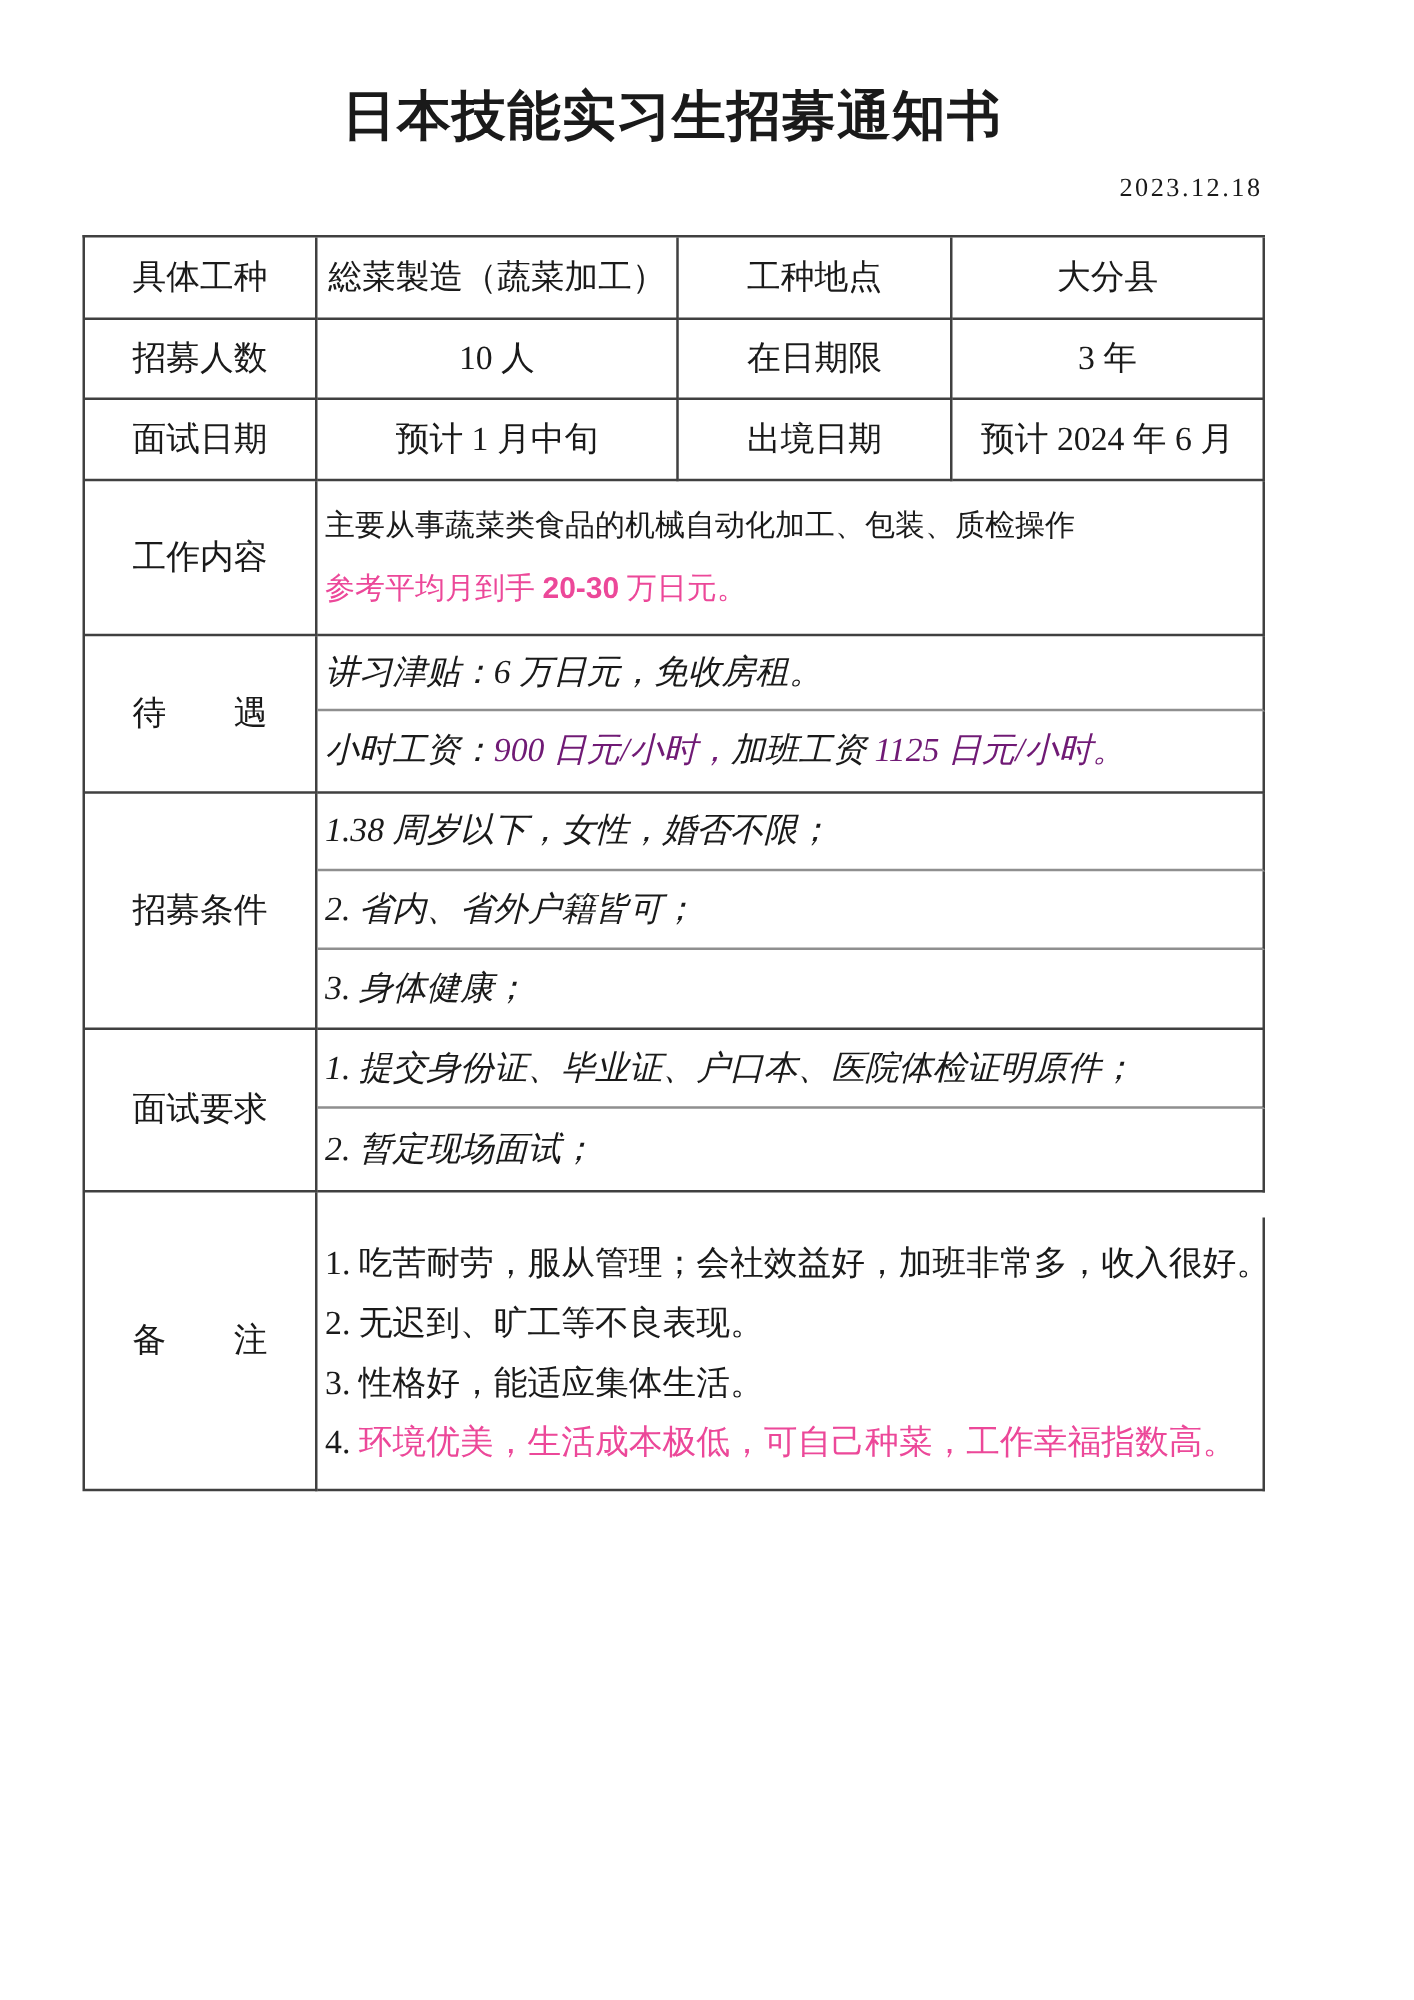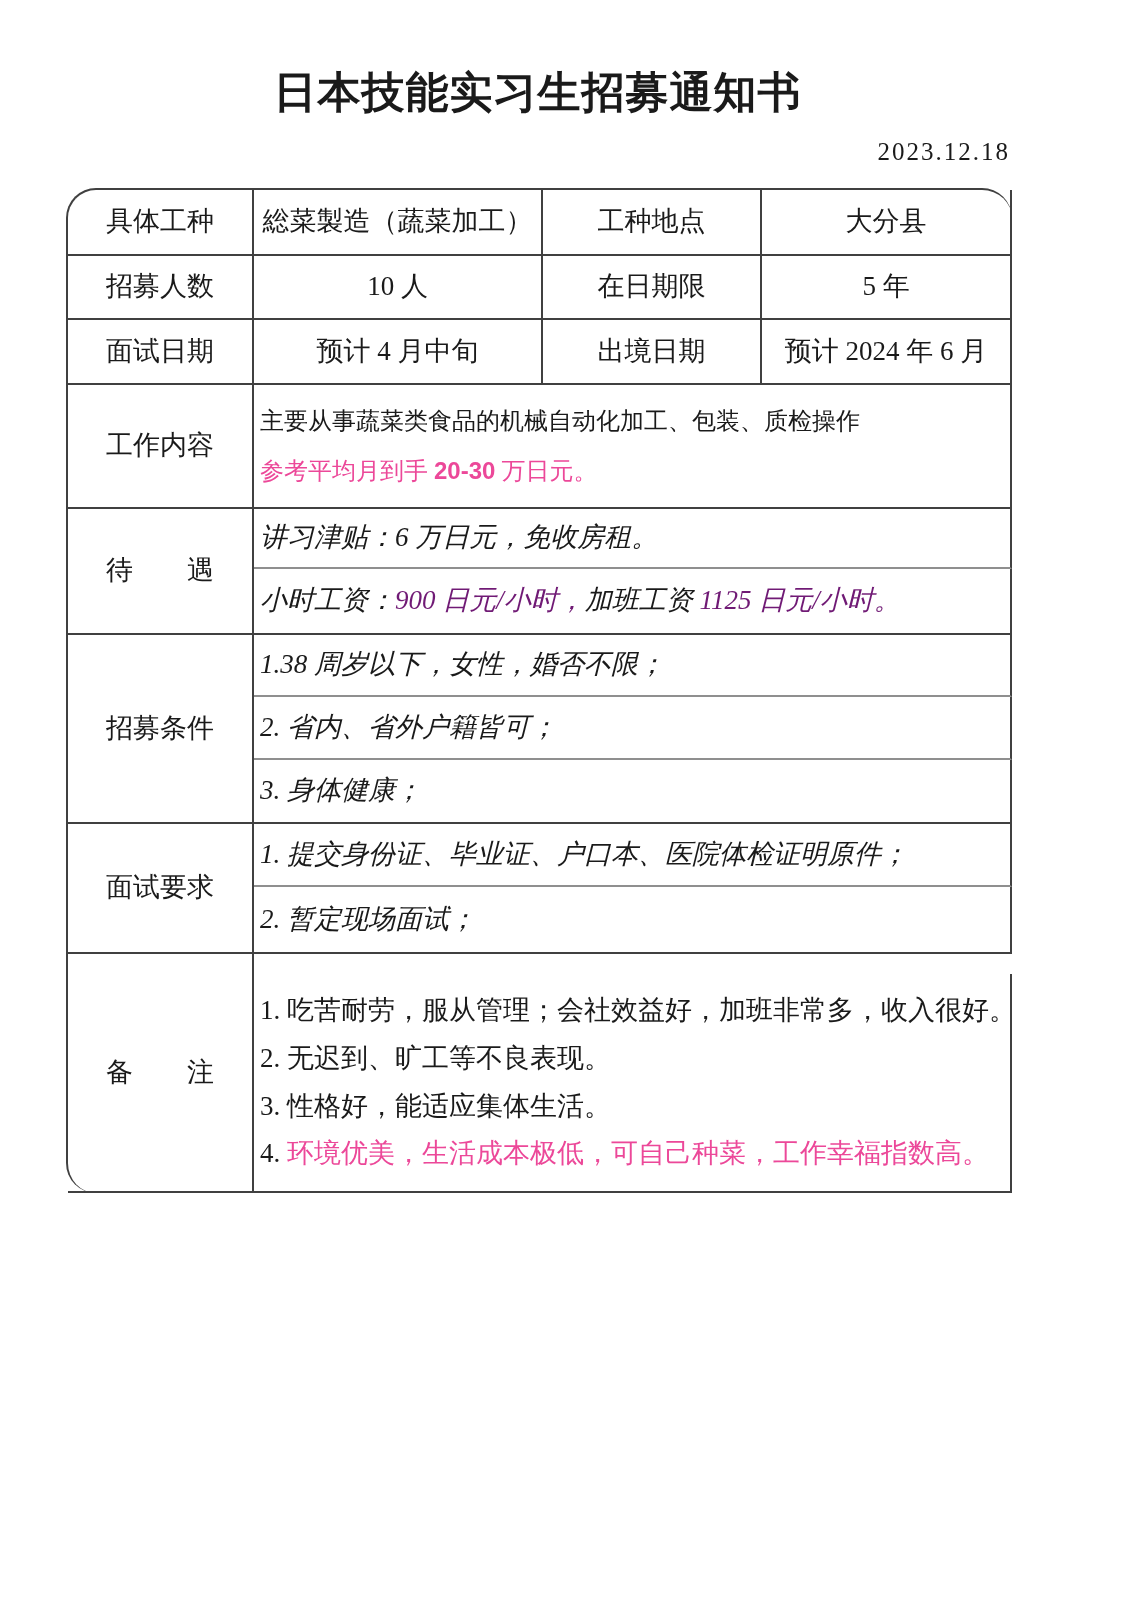--- a/index.html
+++ b/index.html
@@ -7,28 +7,28 @@
     position:relative;width:1131px;height:1552px;background:#ffffff;
     font-family:"Liberation Serif","DejaVu Serif",serif;color:#1a1a1a;overflow:hidden;
   }
   .title{
     position:absolute;top:64px;left:0;width:1131px;margin:0;
     text-align:center;font-size:43px;font-weight:700;letter-spacing:1px;
     transform:translateX(-28px);
   }
   .date{
     position:absolute;top:138px;right:121px;
-    font-size:25px;letter-spacing:2px;
+    font-size:21px;letter-spacing:2px;
   }
   .doc-table{
     position:absolute;left:66px;top:188px;
     display:grid;
     grid-template-columns:186px 289px 219px 250px;
     grid-template-rows:66px 64px 65px 124px 60px 66px 62px 63px 64px 63px 67px 239px;
-    border-top:2px solid #404040;border-left:2px solid #404040;border-radius:30px;
+    border-top:2px solid #404040;border-left:2px solid #404040;
   }
   .cell{
     border-right:2px solid #404040;border-bottom:2px solid #404040;
     display:flex;align-items:center;font-size:27px;box-sizing:border-box;
     line-height:1.25;
   }
   .lab{justify-content:center;text-align:center;}
   .center{justify-content:center;text-align:center;}
   .left{justify-content:flex-start;padding-left:6px;font-style:italic;}
   .sub{border-bottom-color:#8f8f8f;}
@@ -52,24 +52,24 @@
   <div class="doc-table">
 
     <div class="cell lab" style="grid-area:1/1">具体工种</div>
     <div class="cell center" style="grid-area:1/2">総菜製造（蔬菜加工）</div>
     <div class="cell center" style="grid-area:1/4">大分县</div>
     <div class="cell lab" style="grid-area:1/3">工种地点</div>
 
     <div class="cell lab" style="grid-area:2/1">招募人数</div>
     <div class="cell center" style="grid-area:2/2">10 人</div>
     <div class="cell lab" style="grid-area:2/3">在日期限</div>
-    <div class="cell center" style="grid-area:2/4">5 年</div>
+    <div class="cell center" style="grid-area:2/4">3 年</div>
 
     <div class="cell lab" style="grid-area:3/1">面试日期</div>
-    <div class="cell center" style="grid-area:3/2">预计 4 月中旬</div>
+    <div class="cell center" style="grid-area:3/2">预计 1 月中旬</div>
     <div class="cell lab" style="grid-area:3/3">出境日期</div>
     <div class="cell center" style="grid-area:3/4">预计 2024 年 6 月</div>
 
     <div class="cell lab" style="grid-area:4/1">工作内容</div>
     <div class="cell multi" style="grid-area:4/2/5/5">
       <div class="wline">主要从事蔬菜类食品的机械自动化加工、包装、质检操作</div>
       <div class="wline blue"><span>参考平均月到手 </span><span class="bnum">20-30</span><span> 万日元。</span></div>
     </div>
 
     <div class="cell lab" style="grid-area:5/1/7/2">待　　遇</div>

